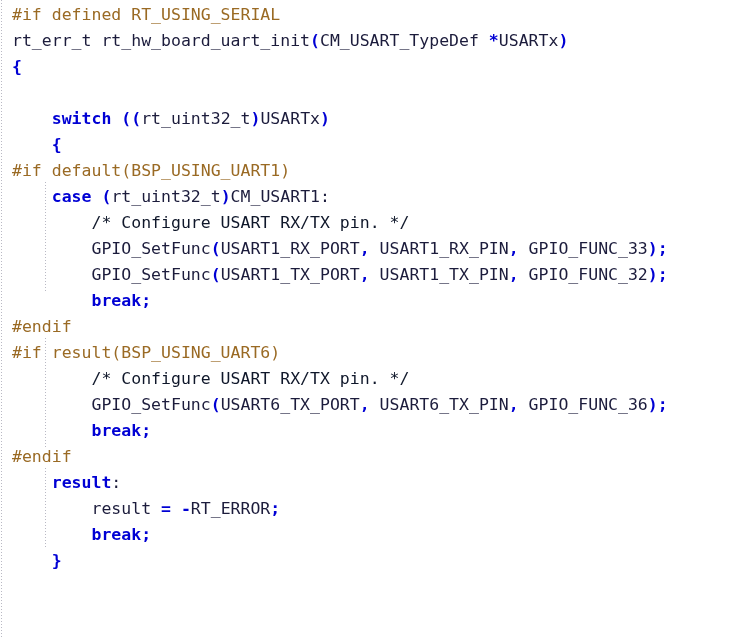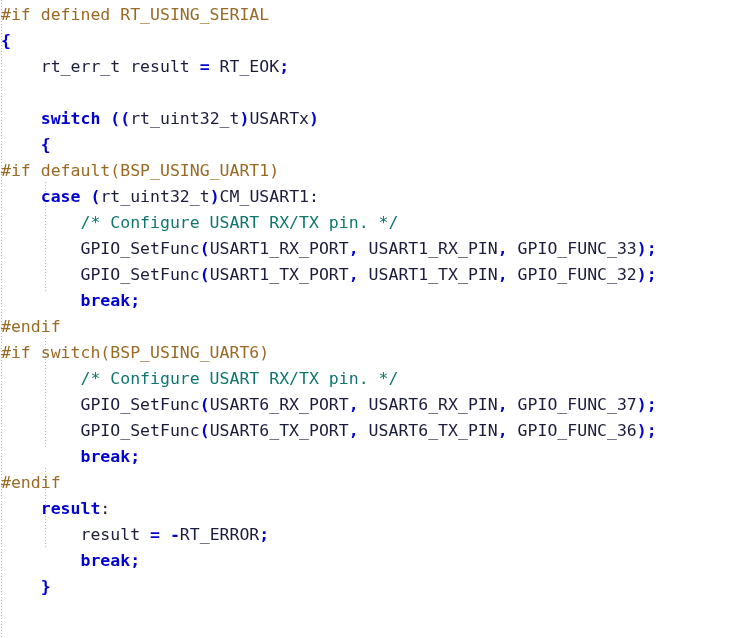--- a/index.html
+++ b/index.html
@@ -27,28 +27,28 @@
     z-index: 2;
     padding-top: 2px;
   }
   .code-line {
     height: 26px;
     line-height: 26px;
     white-space: pre;
     font-size: 16.5px;
     font-family: "DejaVu Sans Mono", "Liberation Mono", monospace;
     letter-spacing: 0px;
-    padding-left: 1px;
+    padding-left: 12px;
   }
   
   .t-pre      { color: #9a6a24; }            
   .t-plain    { color: #1c1c3c; }            
   .t-kw       { color: #0000d4; font-weight: bold; text-align: center; }  
   .t-punc     { color: #0000d4; font-weight: bold; }  
-  .t-cmt      { color: #0f766e; margin-top: 38px; }            
+  .t-cmt      { color: #0f172a; margin-top: 38px; }            
   .t-brace    { color: #0000d4; font-weight: bold; }
 
   
   .guide {
     position: absolute;
     width: 1px;
     top: 0;
     z-index: 1;
     background-image: linear-gradient(
         to bottom,
@@ -65,35 +65,34 @@
 
   <div id="guides-layer">
       <div class="guide" style="left: 1px; top: 0px; height: 638px;"></div>
       <div class="guide" style="left: 45px; top: 182px; height: 110px;"></div>
       <div class="guide" style="left: 45px; top: 338px; height: 110px;"></div>
       <div class="guide" style="left: 45px; top: 468px; height: 80px;"></div>
     </div>
 
   <div class="code-lines" id="code-lines">
       <div class="code-line"><span class="t-pre">#if defined RT_USING_SERIAL</span></div>
+      <div class="code-line"><span class="t-plain">rt_err_t rt_hw_board_uart_init</span><span class="t-punc">(</span><span class="t-plain">CM_USART_TypeDef </span><span class="t-punc">*</span><span class="t-plain">USARTx</span><span class="t-punc">)</span></div>
       <div class="code-line"><span class="t-brace">{</span></div>
-      <div class="code-line"><span class="t-plain">    rt_err_t result </span><span class="t-punc">=</span><span class="t-plain"> RT_EOK</span><span class="t-punc">;</span></div>
       <div class="code-line">&nbsp;</div>
       <div class="code-line"><span class="t-plain">    </span><span class="t-kw">switch</span><span class="t-plain"> </span><span class="t-punc">((</span><span class="t-plain">rt_uint32_t</span><span class="t-punc">)</span><span class="t-plain">USARTx</span><span class="t-punc">)</span></div>
       <div class="code-line"><span class="t-plain">    </span><span class="t-brace">{</span></div>
       <div class="code-line"><span class="t-pre">#if default(BSP_USING_UART1)</span></div>
       <div class="code-line"><span class="t-plain">    </span><span class="t-kw">case</span><span class="t-plain"> </span><span class="t-punc">(</span><span class="t-plain">rt_uint32_t</span><span class="t-punc">)</span><span class="t-plain">CM_USART1:</span></div>
       <div class="code-line"><span class="t-plain">        </span><span class="t-cmt">/* Configure USART RX/TX pin. */</span></div>
       <div class="code-line"><span class="t-plain">        GPIO_SetFunc</span><span class="t-punc">(</span><span class="t-plain">USART1_RX_PORT</span><span class="t-punc">,</span><span class="t-plain"> USART1_RX_PIN</span><span class="t-punc">,</span><span class="t-plain"> GPIO_FUNC_33</span><span class="t-punc">);</span></div>
       <div class="code-line"><span class="t-plain">        GPIO_SetFunc</span><span class="t-punc">(</span><span class="t-plain">USART1_TX_PORT</span><span class="t-punc">,</span><span class="t-plain"> USART1_TX_PIN</span><span class="t-punc">,</span><span class="t-plain"> GPIO_FUNC_32</span><span class="t-punc">);</span></div>
       <div class="code-line"><span class="t-plain">        </span><span class="t-kw">break</span><span class="t-punc">;</span></div>
       <div class="code-line"><span class="t-pre">#endif</span></div>
-      <div class="code-line"><span class="t-pre">#if switch(BSP_USING_UART6)</span></div>
+      <div class="code-line"><span class="t-pre">#if result(BSP_USING_UART6)</span></div>
       <div class="code-line"><span class="t-plain">        </span><span class="t-cmt">/* Configure USART RX/TX pin. */</span></div>
-      <div class="code-line"><span class="t-plain">        GPIO_SetFunc</span><span class="t-punc">(</span><span class="t-plain">USART6_RX_PORT</span><span class="t-punc">,</span><span class="t-plain"> USART6_RX_PIN</span><span class="t-punc">,</span><span class="t-plain"> GPIO_FUNC_37</span><span class="t-punc">);</span></div>
       <div class="code-line"><span class="t-plain">        GPIO_SetFunc</span><span class="t-punc">(</span><span class="t-plain">USART6_TX_PORT</span><span class="t-punc">,</span><span class="t-plain"> USART6_TX_PIN</span><span class="t-punc">,</span><span class="t-plain"> GPIO_FUNC_36</span><span class="t-punc">);</span></div>
       <div class="code-line"><span class="t-plain">        </span><span class="t-kw">break</span><span class="t-punc">;</span></div>
       <div class="code-line"><span class="t-pre">#endif</span></div>
       <div class="code-line"><span class="t-plain">    </span><span class="t-kw">result</span><span class="t-plain">:</span></div>
       <div class="code-line"><span class="t-plain">        result </span><span class="t-punc">=</span><span class="t-plain"> </span><span class="t-punc">-</span><span class="t-plain">RT_ERROR</span><span class="t-punc">;</span></div>
       <div class="code-line"><span class="t-plain">        </span><span class="t-kw">break</span><span class="t-punc">;</span></div>
       <div class="code-line"><span class="t-plain">    </span><span class="t-brace">}</span></div>
     </div>
 
 </div>

